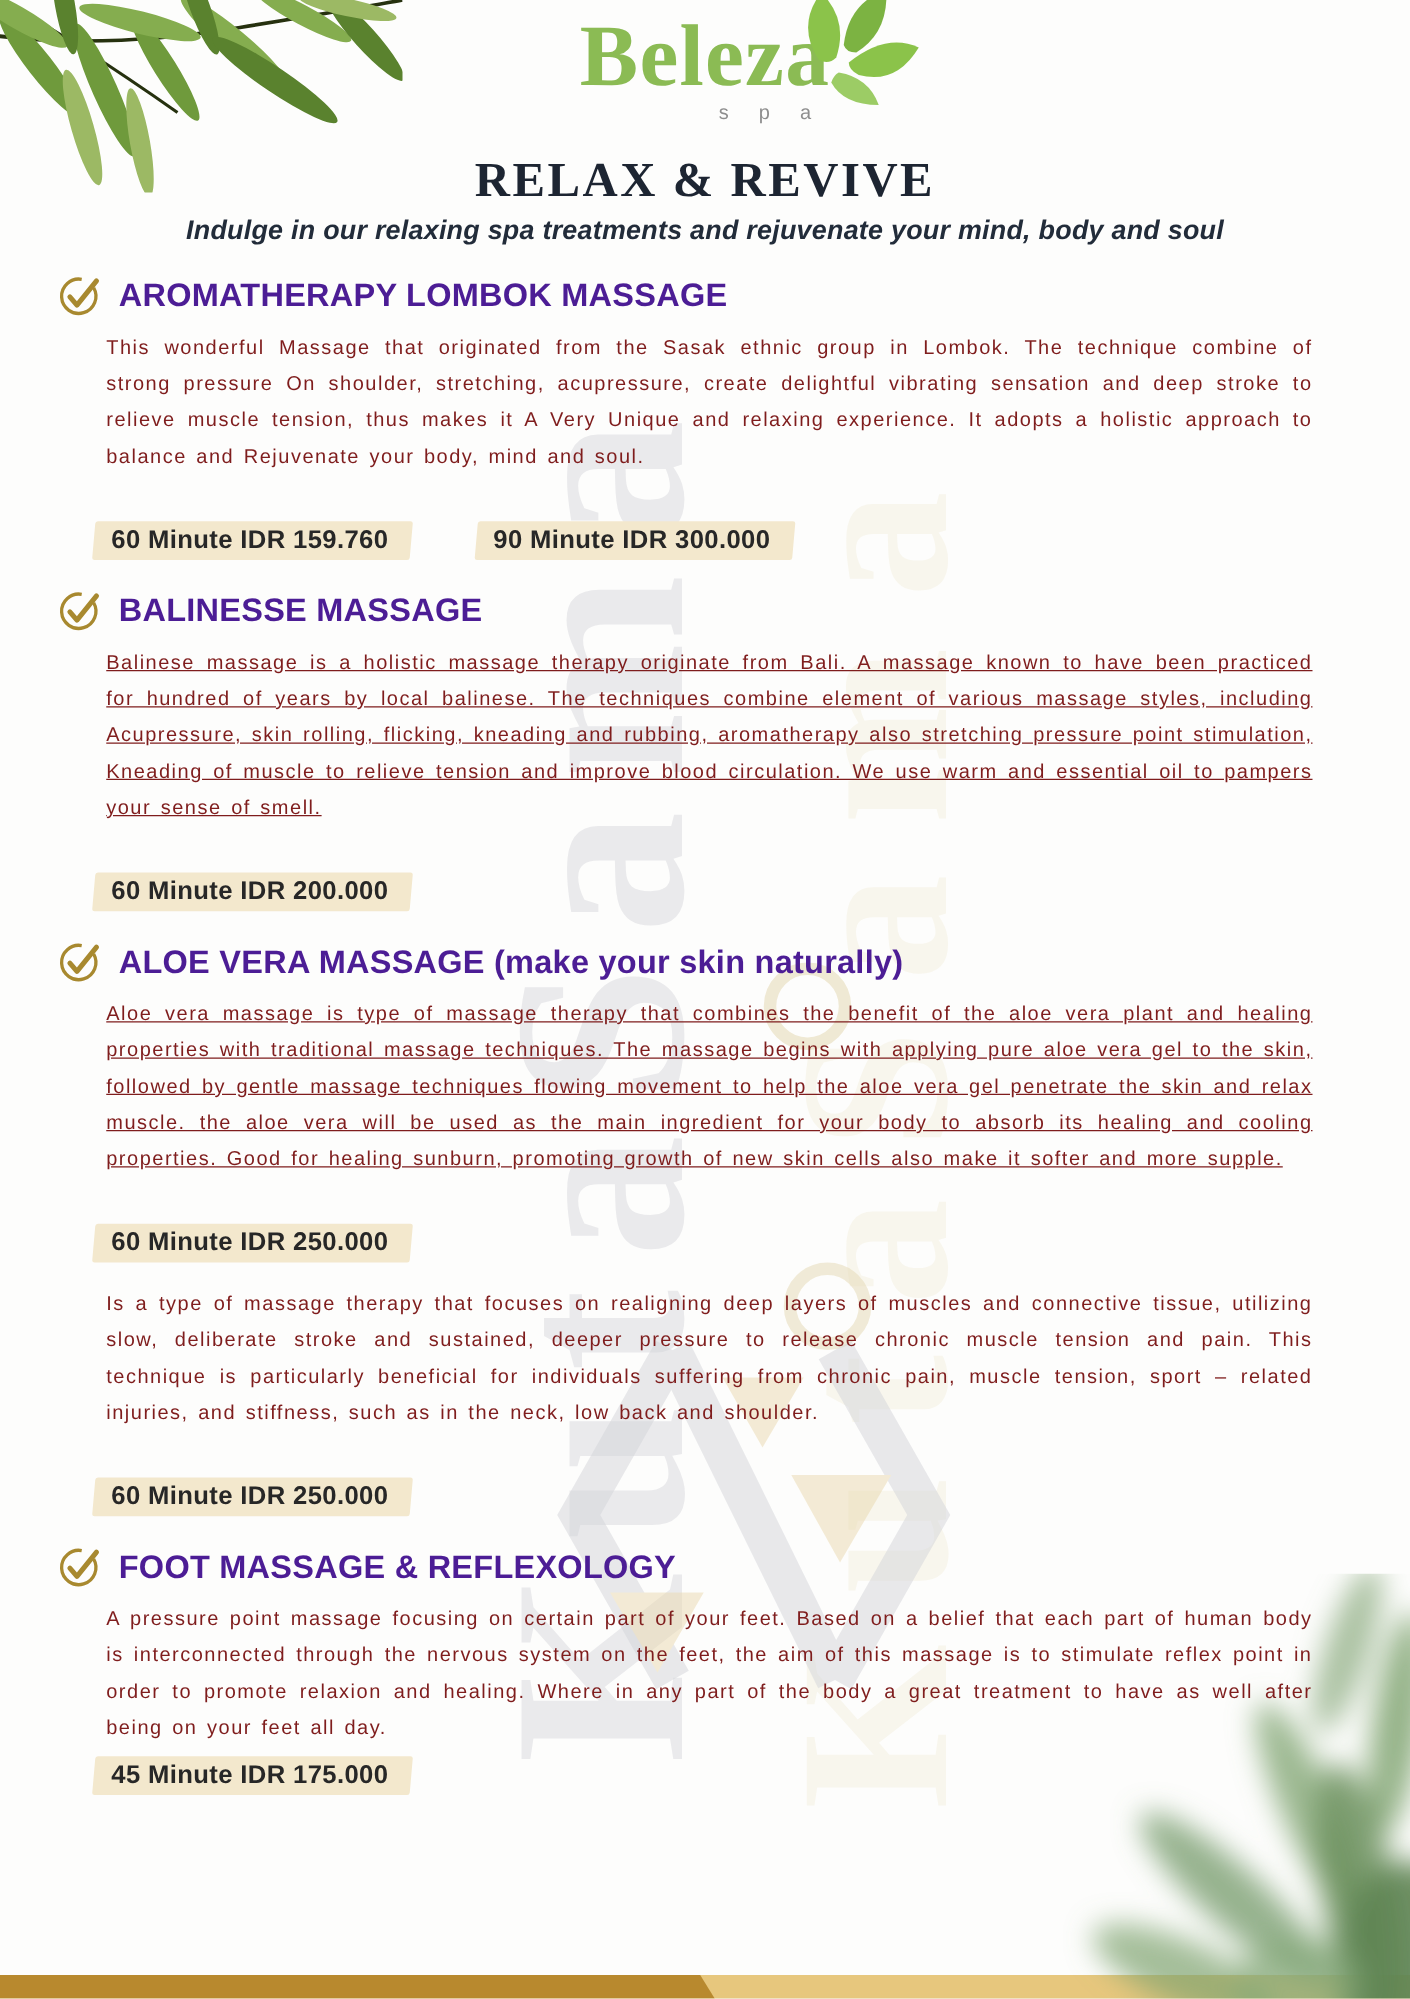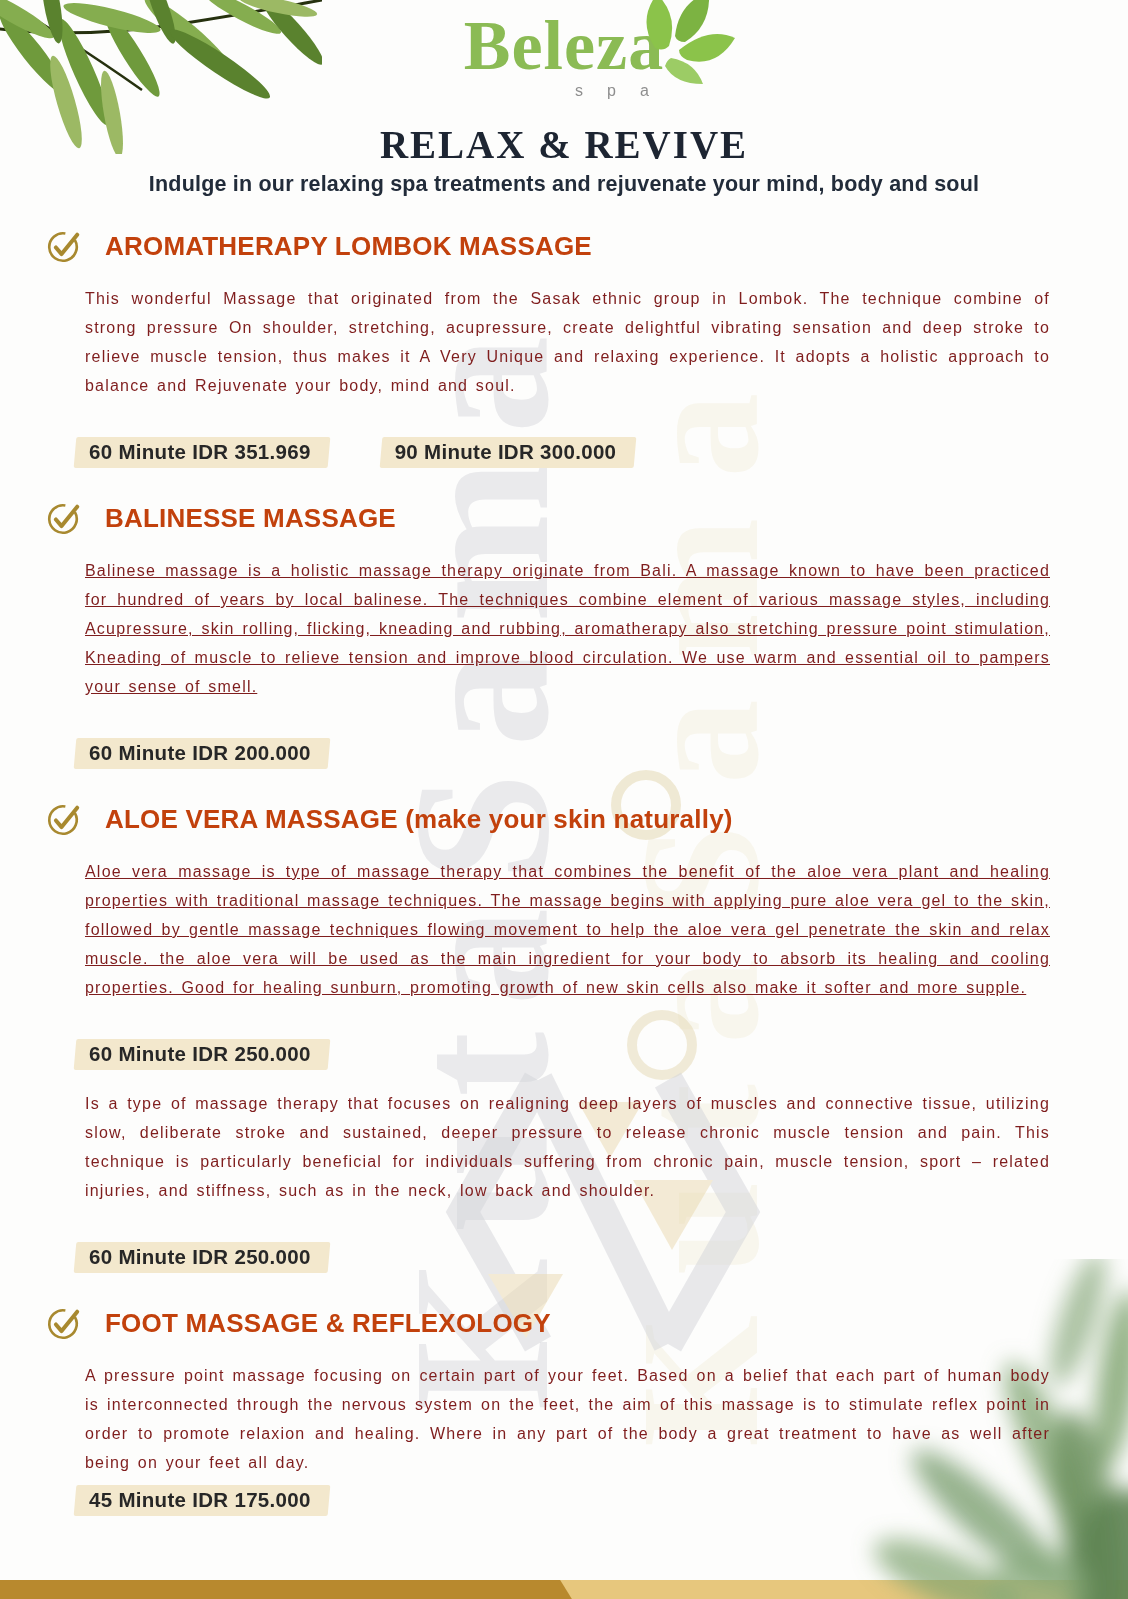--- a/index.html
+++ b/index.html
@@ -48,27 +48,27 @@
     font-size:16px;color:#8e8e8e;letter-spacing:24px;
     padding-left:120px;margin-top:0px;
   }
   .page-title{
     margin-top:22px;text-align:center;
     font-family:Liberation Serif, serif;font-weight:bold;
     font-size:39px;letter-spacing:2px;color:#1d2532;
   }
   .page-subtitle{
     margin-top:5px;text-align:center;
-    font-size:21.5px;font-weight:bold;color:#222c3a;letter-spacing:0.2px;
+    font-size:21.5px;font-weight:bold;color:#222c3a;letter-spacing:0.2px;font-style:italic;
   }
   .sections{margin-top:18px;}
   .section{margin:0 78px 0 45px;}
   .section-head{display:flex;align-items:center;gap:8px;}
   .section-head h2{
-    margin:16px;font-size:26px;font-weight:bold;color:#c2410c;letter-spacing:0.2px;
+    margin:6px;font-size:26px;font-weight:bold;color:#4c1d95;letter-spacing:0.2px;
   }
   .check-icon{flex:0 0 auto;}
   .section-body{
     margin:6px 0 0 40px;
     font-size:16px;line-height:29px;color:#7f1d1d;
     letter-spacing:1.2px;word-spacing:2px;text-align:justify;
   }
   .mh5{min-height:145px;} .mh6{min-height:174px;text-decoration:underline;} .mh4{min-height:116px;}
   .price-row{display:flex;gap:52px;margin:8px 0 19px 30px;}
   .price-badge{
@@ -183,21 +183,21 @@
       <div class="section">
         <div class="section-head">
           <svg class="check-icon" width="36" height="36" viewBox="0 0 38 38">
             <path d="M21.5 4.7 A 14.5 14.5 0 1 0 31.6 11.8" fill="none" stroke="#a8892f" stroke-width="2.8"></path>
             <path d="M11.5 19.5 L17.5 26.5 L34 6" fill="none" stroke="#a8892f" stroke-width="4.2" stroke-linecap="round" stroke-linejoin="round"></path>
           </svg>
           <h2>AROMATHERAPY LOMBOK MASSAGE</h2>
         </div>
         <p class="section-body mh5">This wonderful Massage that originated from the Sasak ethnic group in Lombok. The technique combine of strong pressure On shoulder, stretching, acupressure, create delightful vibrating sensation and deep stroke to relieve muscle tension, thus makes it A Very Unique and relaxing experience. It adopts a holistic approach to balance and Rejuvenate your body, mind and soul.</p>
         <div class="price-row">
-          <span class="price-badge">60 Minute IDR 351.969</span>
+          <span class="price-badge">60 Minute IDR 159.760</span>
           <span class="price-badge">90 Minute IDR 300.000</span>
         </div>
       </div>
 
       <div class="section">
         <div class="section-head">
           <svg class="check-icon" width="36" height="36" viewBox="0 0 38 38">
             <path d="M21.5 4.7 A 14.5 14.5 0 1 0 31.6 11.8" fill="none" stroke="#a8892f" stroke-width="2.8"></path>
             <path d="M11.5 19.5 L17.5 26.5 L34 6" fill="none" stroke="#a8892f" stroke-width="4.2" stroke-linecap="round" stroke-linejoin="round"></path>
           </svg>

